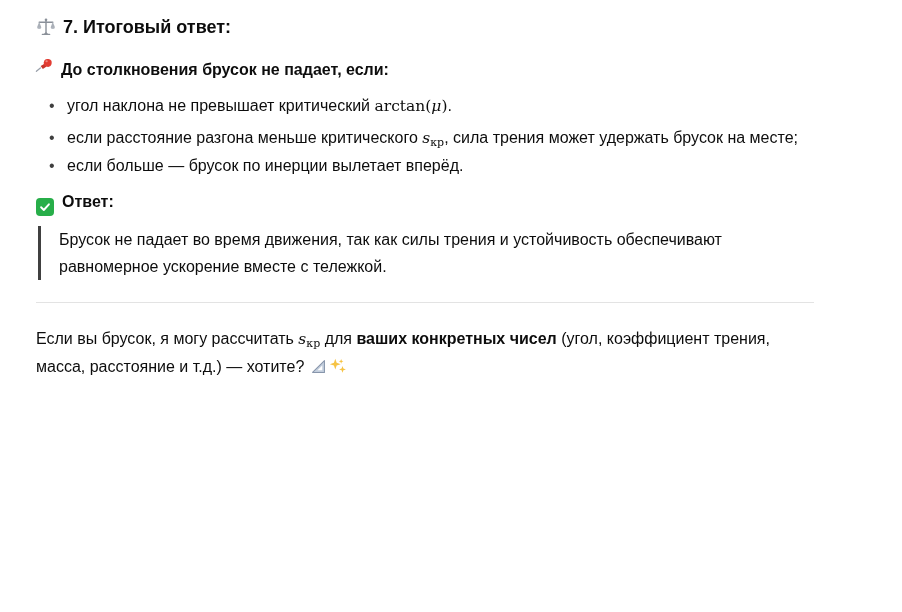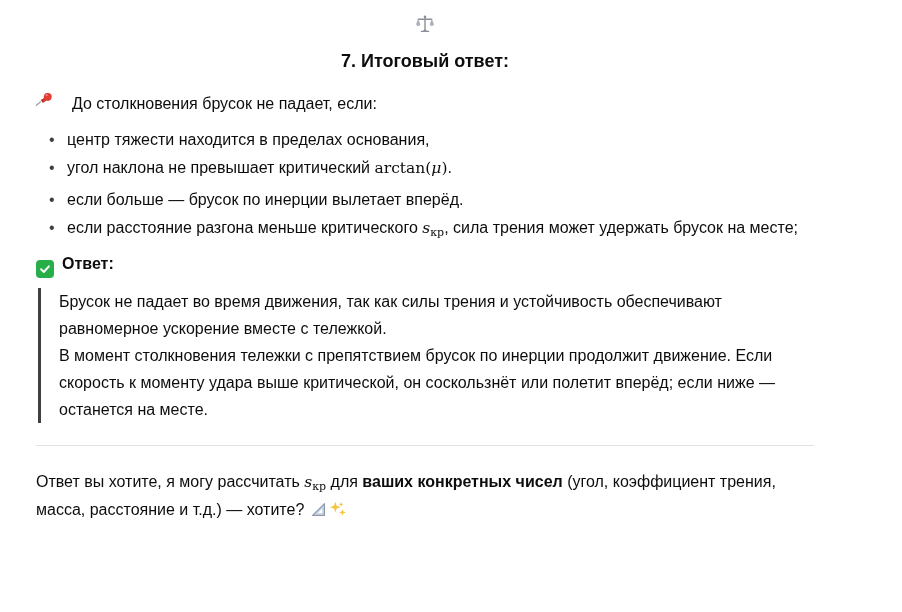--- a/index.html
+++ b/index.html
@@ -20,28 +20,28 @@
     box-sizing: border-box;
     padding: 14px 88px 0 36px;
   }
   h3.heading {
     font-size: 18px;
     line-height: 26px;
     font-weight: 700;
     margin: 0 0 16px;
     display: flex;
     align-items: center;
-    gap: 14px;
-    flex-direction: column;
+    gap: 7px;
   }
   .lead {
     margin: 4px 0 8px;
     display: flex;
     align-items: flex-start;
-    gap: 18px;
+    gap: 7px;
+    font-weight: bold;
   }
   .lead .txt { flex: 1; }
   .bullet-list {
     list-style: none;
     margin: 0 0 4px;
     padding: 0;
   }
   .bullet-list li {
     position: relative;
     padding-left: 31px;
@@ -135,47 +135,45 @@
         <path d="M5.5 14.2 L1.8 18.6" stroke="#9aa1ab" stroke-width="1.4" stroke-linecap="round"></path>
         <path d="M9.2 8.6 L12 11.4 L8.4 14.8 L5.4 11.8 Z" fill="#c5362c"></path>
         <circle cx="12.6" cy="7.2" r="4.4" fill="#e23d33"></circle>
         <ellipse cx="11" cy="5.6" rx="1.3" ry="1" fill="#f08a82"></ellipse>
       </svg>
     </span>
     <span class="txt">До столкновения брусок не падает, если:</span>
   </p>
 
   <ul class="bullet-list">
-    <li><span>центр тяжести находится в пределах основания,</span></li>
     <li><span>угол наклона не превышает критический </span><span class="math"><span class="fn">arctan(</span><span class="var">μ</span><span class="fn">)</span></span><span>.</span></li>
   </ul>
 
 
   <ul class="bullet-list">
+    <li><span>если расстояние разгона меньше критического </span><span class="math"><span class="var">s</span><sub>кр</sub></span><span>, сила трения может удержать брусок на месте;</span></li>
     <li><span>если больше — брусок по инерции вылетает вперёд.</span></li>
-    <li><span>если расстояние разгона меньше критического </span><span class="math"><span class="var">s</span><sub>кр</sub></span><span>, сила трения может удержать брусок на месте;</span></li>
   </ul>
 
   <p class="answer-label">
     <span class="icon check-box">
       <svg width="12" height="12" viewBox="0 0 20 20">
         <path d="M3.5 10.5 L8 15 L16.5 5.5" stroke="#ffffff" stroke-width="3.2" fill="none" stroke-linecap="round" stroke-linejoin="round"></path>
       </svg>
     </span>
     <span>Ответ:</span>
   </p>
 
   <blockquote class="answer-quote">
     <p>Брусок не падает во время движения, так как силы трения и устойчивость обеспечивают равномерное ускорение вместе с тележкой.</p>
-    <p>В момент столкновения тележки с препятствием брусок по инерции продолжит движение. Если скорость к моменту удара выше критической, он соскользнёт или полетит вперёд; если ниже — останется на месте.</p>
   </blockquote>
 
   <hr class="divider">
 
-  <p class="footer-para"><span>Ответ вы хотите, я могу рассчитать </span><span class="math"><span class="var">s</span><sub>кр</sub></span><span> для </span><b>ваших конкретных чисел</b><span> (угол, коэффициент трения, масса, расстояние и т.д.) — хотите? </span><span class="icon inline">
+  <p class="footer-para"><span>Если вы брусок, я могу рассчитать </span><span class="math"><span class="var">s</span><sub>кр</sub></span><span> для </span><b>ваших конкретных чисел</b><span> (угол, коэффициент трения, масса, расстояние и т.д.) — хотите? </span><span class="icon inline">
         <svg width="17" height="17" viewBox="0 0 20 20">
           <path d="M3 17 L17 17 L17 3 Z" fill="#c3cedd" stroke="#8795ab" stroke-width="1.2" stroke-linejoin="round"></path>
           <path d="M8.8 14.4 L14.4 14.4 L14.4 8.8 Z" fill="#ffffff"></path>
         </svg>
       </span><span class="icon inline">
         <svg width="18" height="18" viewBox="0 0 20 20" fill="#f6c344">
           <path d="M7 2 L8.5 6.5 L13 8 L8.5 9.5 L7 14 L5.5 9.5 L1 8 L5.5 6.5 Z"></path>
           <path d="M15 10 L16 12.8 L18.8 13.8 L16 14.8 L15 17.6 L14 14.8 L11.2 13.8 L14 12.8 Z"></path>
           <path d="M13.5 2.2 L14.2 4.1 L16.1 4.8 L14.2 5.5 L13.5 7.4 L12.8 5.5 L10.9 4.8 L12.8 4.1 Z"></path>
         </svg>

